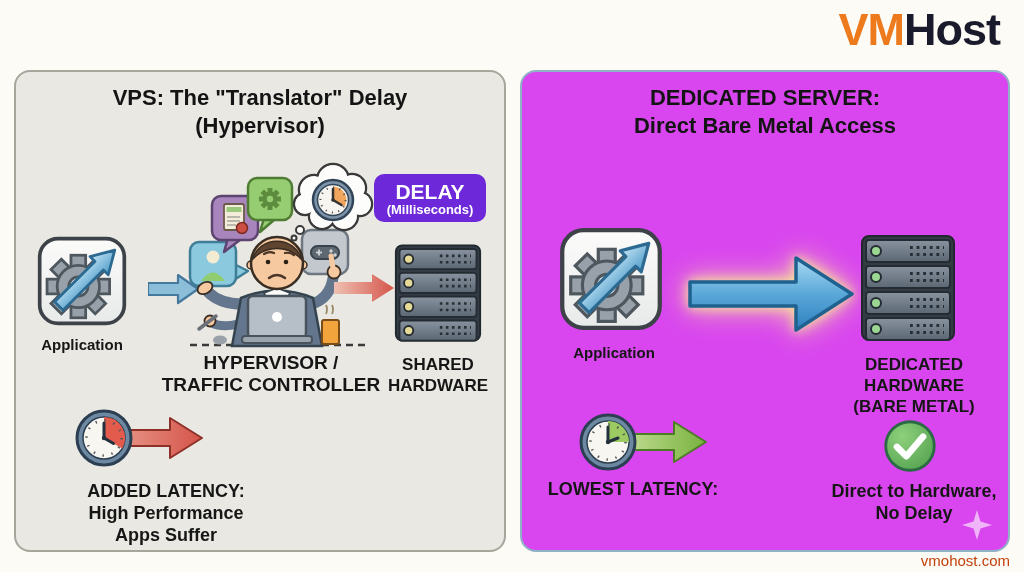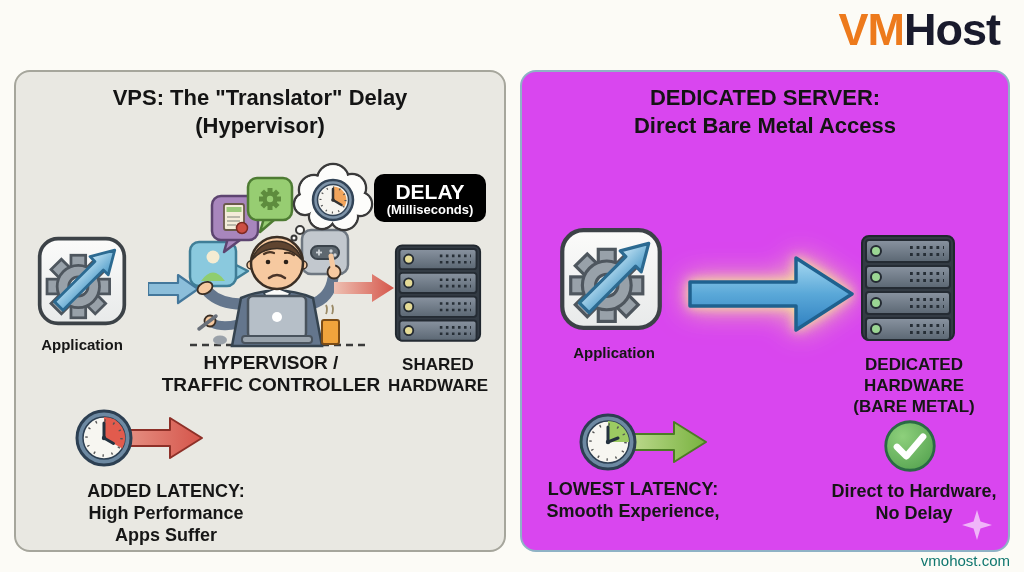--- a/index.html
+++ b/index.html
@@ -18,31 +18,31 @@
   .panel{top:70px;height:482px;border-radius:16px;box-sizing:border-box;}
   #left-panel{left:14px;width:492px;background:#e9e8e2;border:2px solid #a6a69c;}
   #right-panel{left:520px;width:490px;background:#d946ef;border:2px solid #8fb2c5;}
   .panel-title{top:12px;left:0;right:0;text-align:center;font-weight:bold;
     font-size:22px;line-height:28px;color:#141414;}
   .lbl{font-weight:bold;text-align:center;color:#161616;}
   .app-lbl{font-size:15px;}
   .hw-lbl{font-size:17px;line-height:21px;}
   .lat-lbl{font-size:18px;line-height:22px;}
   
-  #delay-badge{left:358px;top:102px;width:112px;height:48px;background:#000000;
+  #delay-badge{left:358px;top:102px;width:112px;height:48px;background:#6d28d9;
     border-radius:10px;color:#fff;text-align:center;font-weight:bold;
     display:flex;flex-direction:column;justify-content:center;gap:1px;}
   #delay-badge .d1{font-size:21px;line-height:21px;}
   #delay-badge .d2{font-size:13px;line-height:13px;}
   
   .glow{filter:drop-shadow(0 0 6px rgba(248,232,150,.95)) drop-shadow(0 0 14px rgba(248,232,150,.8));}
   
   .servers-left .led{fill:#e5db96;}
   .servers-right .led{fill:#9bd693;}
-  #footer{right:14px;bottom:3px;font-size:15px;color:#0f766e;}
+  #footer{right:14px;bottom:3px;font-size:15px;color:#c2410c;}
   svg{display:block;}
 </style>
 </head>
 <body>
 
 <div id="logo" class="ab">
   <span class="vm">VM</span><span class="host">Host</span>
 </div>
 
 <div id="left-panel" class="ab panel">
@@ -367,21 +367,20 @@
     <circle cx="30" cy="32" r="27" fill="#6d89a2" stroke="#2c3f52" stroke-width="3"></circle>
     <circle cx="30" cy="32" r="21" fill="#f7f6f1" stroke="#2c3f52" stroke-width="1.5"></circle>
     <path d="M30,32 L30,11 A21,21 0 0 1 51,32 Z" fill="#9ccb62"></path>
     <circle cx="30" cy="32" r="17.5" fill="none" stroke="#555555" stroke-width="2.5" stroke-dasharray="1.4 7.76"></circle>
     <line x1="30" y1="32" x2="30" y2="17" stroke="#23313f" stroke-width="3" stroke-linecap="round"></line>
     <line x1="30" y1="32" x2="40" y2="28" stroke="#23313f" stroke-width="3" stroke-linecap="round"></line>
     <circle cx="30" cy="32" r="2.2" fill="#23313f"></circle>
   </svg>
   <div class="ab lbl lat-lbl" style="left:0;top:406px;width:222px;">
     <div>LOWEST LATENCY:</div>
-    <div>Smooth Experience,</div>
   </div>
 
   <svg class="ab" style="left:360px;top:346px;" width="56" height="56" viewBox="0 0 60 60">
     <defs>
       <radialGradient id="gchk" cx="0.35" cy="0.3" r="0.9">
         <stop offset="0" stop-color="#8ed07c"></stop>
           <stop offset="1" stop-color="#4f9e4b"></stop>
       </radialGradient>
     </defs>
     <circle cx="30" cy="30" r="26" fill="url(#gchk)" stroke="#2a6a45" stroke-width="3"></circle>

